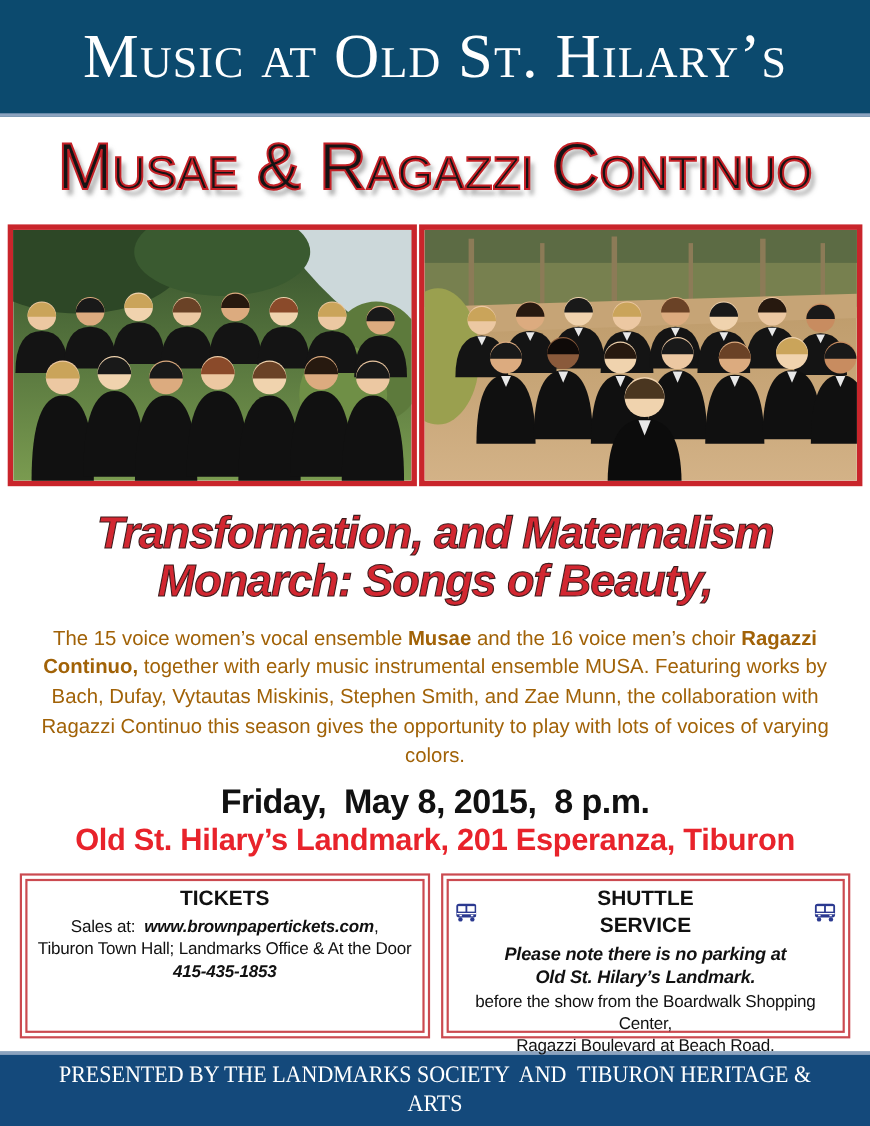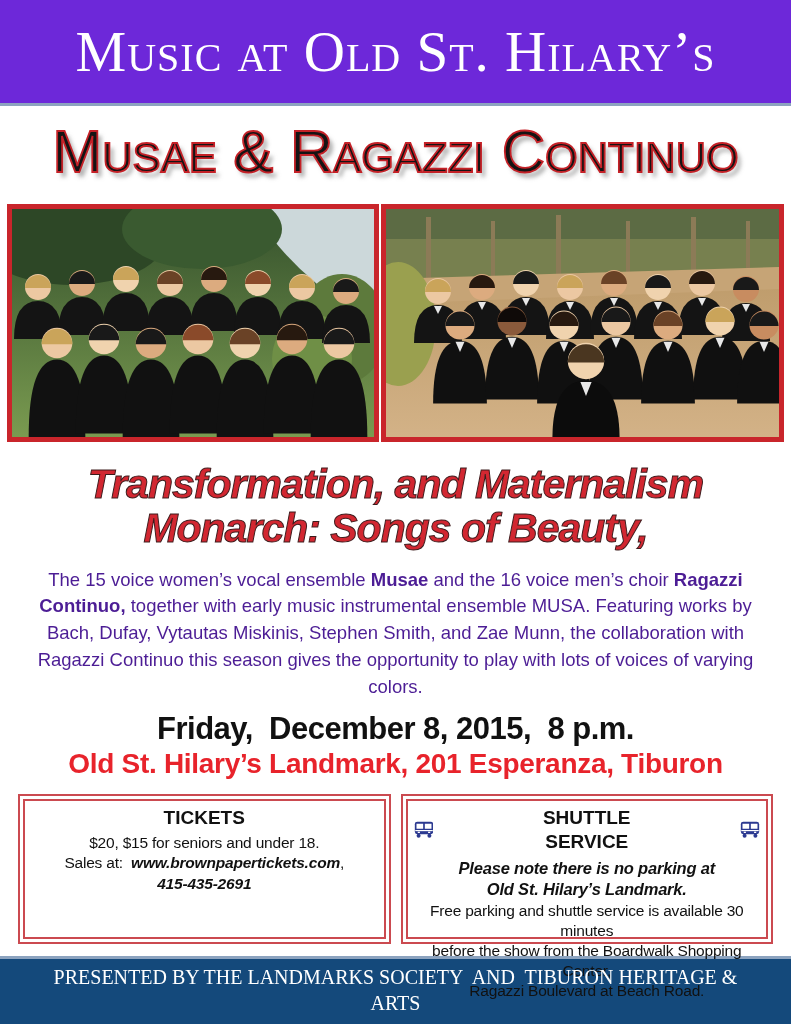--- a/index.html
+++ b/index.html
@@ -5,21 +5,21 @@
   * { box-sizing: border-box; margin: 0; padding: 0; }
   html, body { background: #ffffff; }
   body {
     width: 791px; height: 1024px; margin: 0 auto; overflow: hidden;
     font-family: "Liberation Sans", sans-serif; position: relative;
   }
   .poster { width: 791px; height: 1024px; background: #fff; }
 
   
   .banner-top {
-    height: 106px; background: #6d28d9; border-bottom: 3px solid #8ca3bf;
+    height: 106px; background: #0c4a6e; border-bottom: 3px solid #8ca3bf;
     display: flex; align-items: center; justify-content: center;
   }
   .banner-top h1 {
     font-family: "Liberation Serif", serif; font-weight: 400;
     font-variant: small-caps; font-size: 57px; color: #ffffff;
     letter-spacing: 1px; line-height: 1;
   }
 
   
   .main-title {
@@ -41,21 +41,21 @@
   .headline {
     margin-top: 20px; text-align: center;
     font-style: italic; font-weight: 700; font-size: 41px; line-height: 1.08;
     color: #d22731; letter-spacing: -1px;
     -webkit-text-stroke: 1px #3b1b1c;
   }
 
   
   .description {
     width: 744px; margin: 16px auto 0; text-align: center;
-    font-size: 18.5px; line-height: 1.45; color: #4c1d95;
+    font-size: 18.5px; line-height: 1.45; color: #a16207;
   }
   .description strong { font-weight: 700; }
 
   
   .datetime {
     margin-top: 10px; text-align: center; font-weight: 700;
     font-size: 31px; letter-spacing: -0.5px; color: #111; white-space: pre-wrap;
   }
   .venue {
     margin-top: 1px; text-align: center; font-weight: 700;
@@ -316,31 +316,31 @@
     </div>
   </div>
 
   <div class="headline">
     <div>Transformation, and Maternalism</div>
     <div>Monarch: Songs of Beauty,</div>
   </div>
 
   <p class="description"><span>The 15 voice women’s vocal ensemble </span><strong>Musae</strong><span> and the 16 voice men’s choir </span><strong>Ragazzi Continuo,</strong><span> together with early music instrumental ensemble MUSA. Featuring works by Bach, Dufay, Vytautas Miskinis, Stephen Smith, and Zae Munn, the collaboration with Ragazzi Continuo this season gives the opportunity to play with lots of voices of varying colors.</span></p>
 
-  <div class="datetime">Friday,  December 8, 2015,  8 p.m.</div>
+  <div class="datetime">Friday,  May 8, 2015,  8 p.m.</div>
   <div class="venue">Old St. Hilary’s Landmark, 201 Esperanza, Tiburon</div>
 
   <div class="boxes">
 
     <div class="box">
       <div class="box-inner">
         <div class="box-heading">TICKETS</div>
-        <div>$20, $15 for seniors and under 18.</div>
         <div class="sales-line"><span>Sales at:  </span><span class="bi">www.brownpapertickets.com</span><span>,</span></div>
-        <div class="bi">415-435-2691</div>
+        <div>Tiburon Town Hall; Landmarks Office &amp; At the Door</div>
+        <div class="bi">415-435-1853</div>
       </div>
     </div>
 
     <div class="box">
       <div class="box-inner">
         <div class="box-heading-row">
           <svg class="bus" viewBox="0 0 24 20">
               <rect x="1" y="0" width="22" height="15" rx="3" fill="#2b3990"></rect>
               <rect x="3" y="2.5" width="8" height="6" fill="#fff"></rect>
               <rect x="13" y="2.5" width="8" height="6" fill="#fff"></rect>
@@ -357,21 +357,20 @@
               <rect x="13" y="2.5" width="8" height="6" fill="#fff"></rect>
               <rect x="1.5" y="10" width="21" height="1.4" fill="#fff"></rect>
               <rect x="4.5" y="12" width="2.6" height="1.6" fill="#fff"></rect>
               <rect x="16.9" y="12" width="2.6" height="1.6" fill="#fff"></rect>
               <circle cx="5.5" cy="17" r="2.4" fill="#2b3990"></circle>
               <circle cx="18.5" cy="17" r="2.4" fill="#2b3990"></circle>
             </svg>
         </div>
         <div class="note-line">Please note there is no parking at</div>
         <div class="note-line">Old St. Hilary’s Landmark.</div>
-        <div>Free parking and shuttle service is available 30 minutes</div>
         <div>before the show from the Boardwalk Shopping Center,</div>
         <div>Ragazzi Boulevard at Beach Road.</div>
       </div>
     </div>
 
   </div>
 
   <div class="banner-bottom">
     <span class="fline">PRESENTED BY THE LANDMARKS SOCIETY  AND  TIBURON HERITAGE &amp; ARTS</span>
     <span class="fline">WITH GENEROUS SUPPORT FROM BANK OF MARIN</span>

